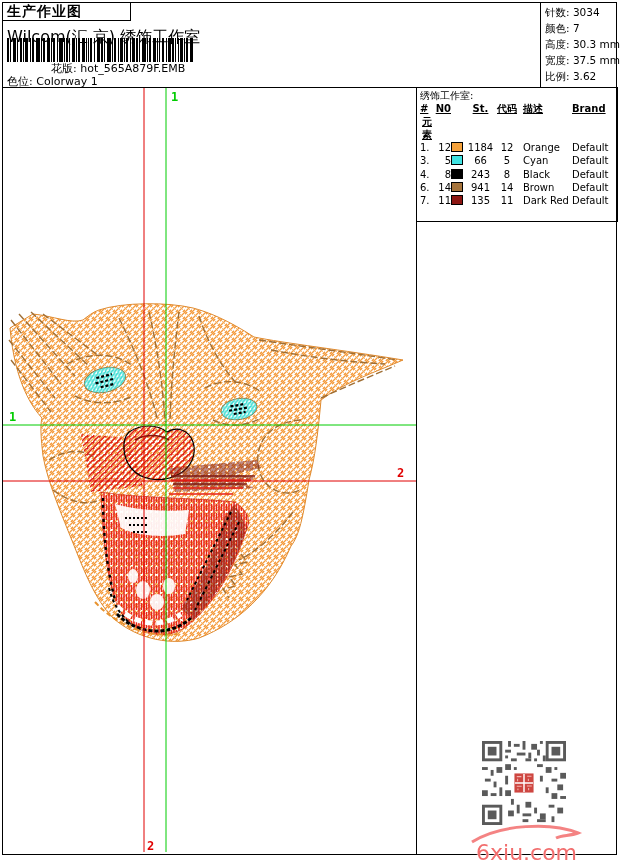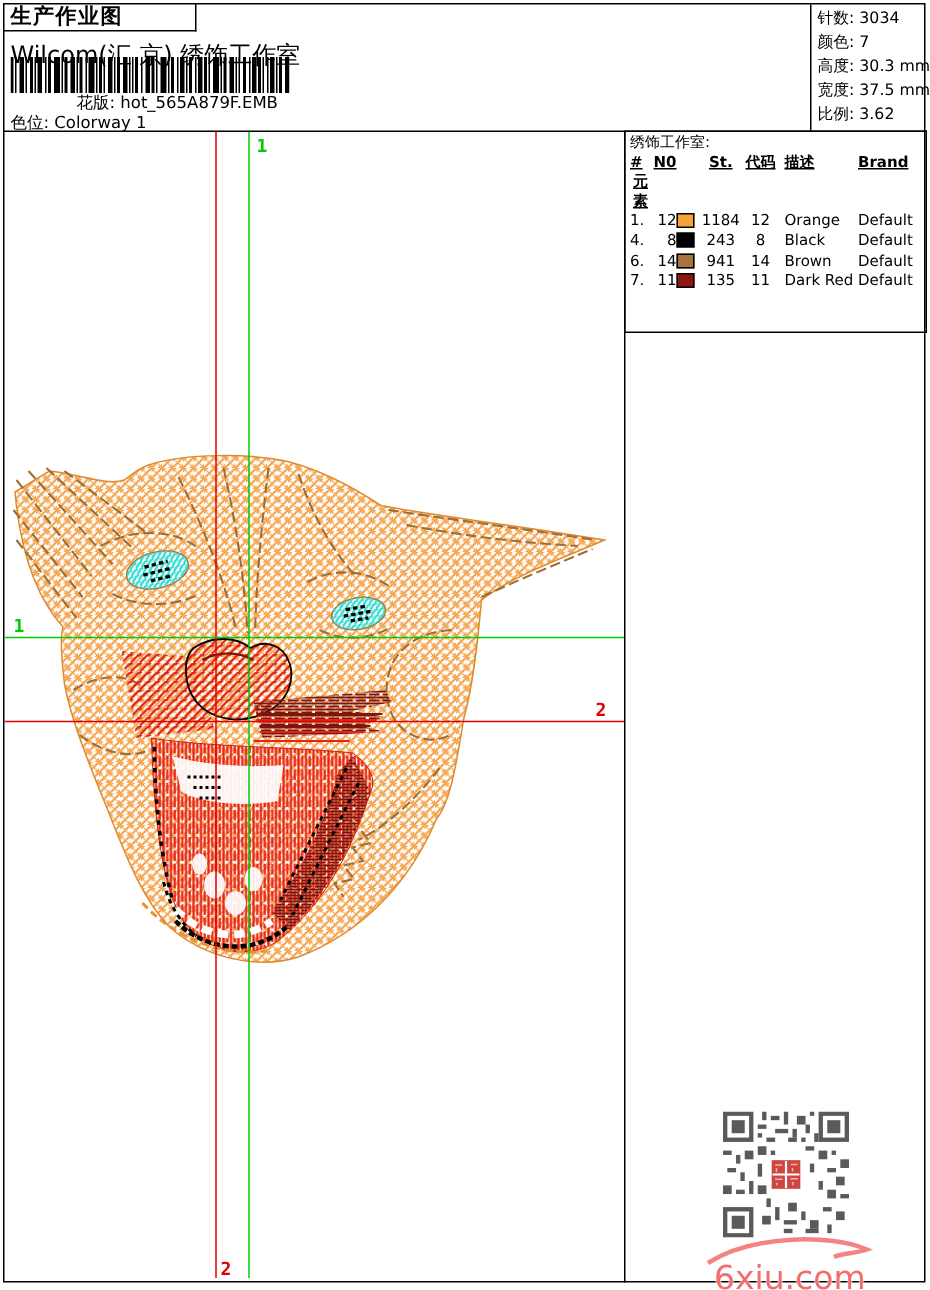--- a/index.html
+++ b/index.html
@@ -61,20 +61,21 @@
 
   <div class="header-rule"></div>
   <div class="right-divider"></div>
 
   <div class="seq-panel">
     <div class="seq-title">绣饰工作室:</div>
     <div class="t-head">
       <span class="c1">#</span><span class="c2">N0</span><span class="c3" style="text-decoration:none;"></span><span class="c4">St.</span><span class="c5">代码</span><span class="c6">描述</span><span class="c7">Brand</span><span class="c8">元素</span>
     </div>
     <div class="t-row"><span class="c1">1.</span><span class="c2">12</span><span class="c3"><i class="swatch" style="background: rgb(245, 162, 60);"></i></span><span class="c4">1184</span><span class="c5">12</span><span class="c6">Orange</span><span class="c7">Default</span><span class="c8"></span></div>
+    <div class="t-row"><span class="c1">3.</span><span class="c2">5</span><span class="c3"><i class="swatch" style="background: rgb(63, 227, 227);"></i></span><span class="c4">66</span><span class="c5">5</span><span class="c6">Cyan</span><span class="c7">Default</span><span class="c8"></span></div>
     <div class="t-row"><span class="c1">4.</span><span class="c2">8</span><span class="c3"><i class="swatch" style="background: rgb(0, 0, 0);"></i></span><span class="c4">243</span><span class="c5">8</span><span class="c6">Black</span><span class="c7">Default</span><span class="c8"></span></div>
     <div class="t-row"><span class="c1">6.</span><span class="c2">14</span><span class="c3"><i class="swatch" style="background: rgb(166, 116, 60);"></i></span><span class="c4">941</span><span class="c5">14</span><span class="c6">Brown</span><span class="c7">Default</span><span class="c8"></span></div>
     <div class="t-row"><span class="c1">7.</span><span class="c2">11</span><span class="c3"><i class="swatch" style="background: rgb(140, 22, 18);"></i></span><span class="c4">135</span><span class="c5">11</span><span class="c6">Dark Red</span><span class="c7">Default</span><span class="c8"></span></div>
 
   </div>
 
   <svg class="canvas" viewBox="0 0 413 766">
     <defs>
       <pattern id="pOr" width="7" height="7" patternUnits="userSpaceOnUse">
         <path d="M0 7 L7 0 M-1.5 3.5 L3.5 -1.5 M3.5 8.5 L8.5 3.5" stroke="#F59B3D" stroke-width="1.3" fill="none"></path>

